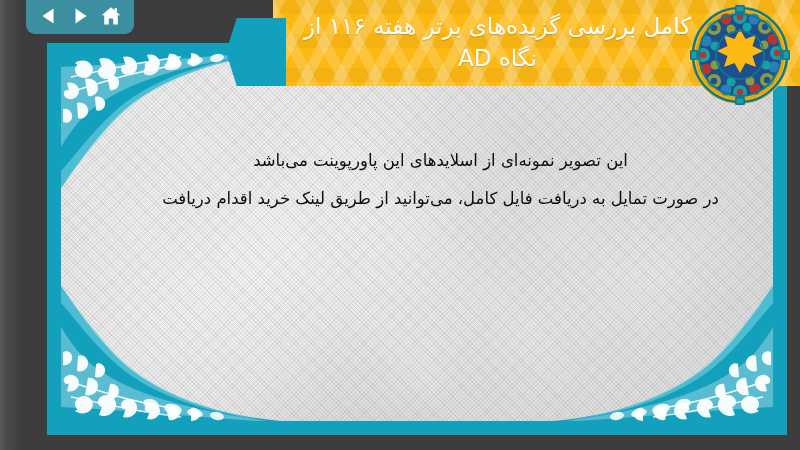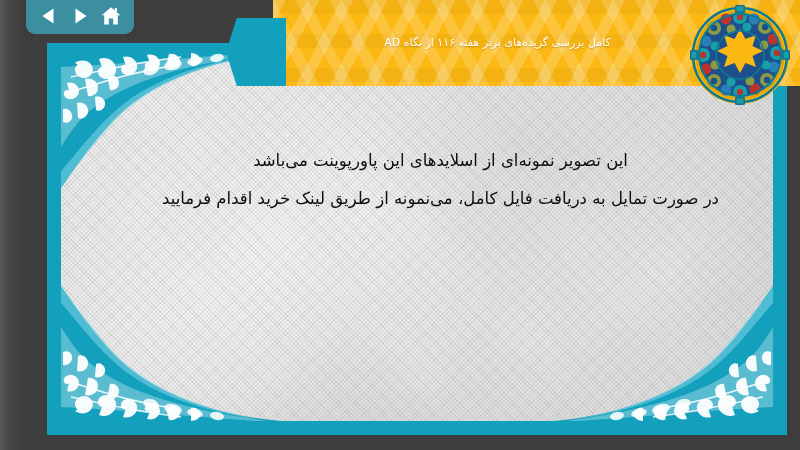--- a/index.html
+++ b/index.html
@@ -146,21 +146,21 @@
     width: 60px;
     height: 68px;
     background: #13a0bd;
     clip-path: polygon(100% 0%, 100% 100%, 18% 100%, 0% 50%, 18% 0%);
   }
   #title-text {
     font-family: "DejaVu Sans", "Liberation Sans", sans-serif;
     direction: rtl;
     text-align: center;
     color: #ffffff;
-    font-size: 11px;
+    font-size: 23px;
     line-height: 1.38;
     font-weight: 400;
     text-shadow: 0 1px 1px rgba(120,70,0,0.30);
     width: 100%;
   }
 
   
   #mandala {
     position: absolute;
     right: 8px;
@@ -308,21 +308,21 @@
           <ellipse cx="90" cy="17" rx="8" ry="5" transform="rotate(-18 90 17)"></ellipse>
         </g>
         <g stroke="#ffffff" stroke-width="1.5" fill="none" opacity="0.9">
           <path d="M10,24 C40,18 70,10 120,4"></path>
           <path d="M6,40 C34,32 64,20 116,12"></path>
         </g>
       </svg>
 
       <div id="body-text">
         <div class="body-line">این تصویر نمونه‌ای از اسلایدهای این پاورپوینت می‌باشد</div>
-        <div class="body-line">در صورت تمایل به دریافت فایل کامل، می‌نمونه از طریق لینک خرید اقدام فرمایید</div>
+        <div class="body-line">در صورت تمایل به دریافت فایل کامل، می‌توانید از طریق لینک خرید اقدام دریافت</div>
       </div>
 
     </div>
   </div>
 
   <div id="title-banner">
     <div id="title-strip">
       <div id="title-text">کامل بررسی گزیده‌های برتر هفته ۱۱۶ از نگاه AD</div>
     </div>
     <div id="title-tab"></div>

